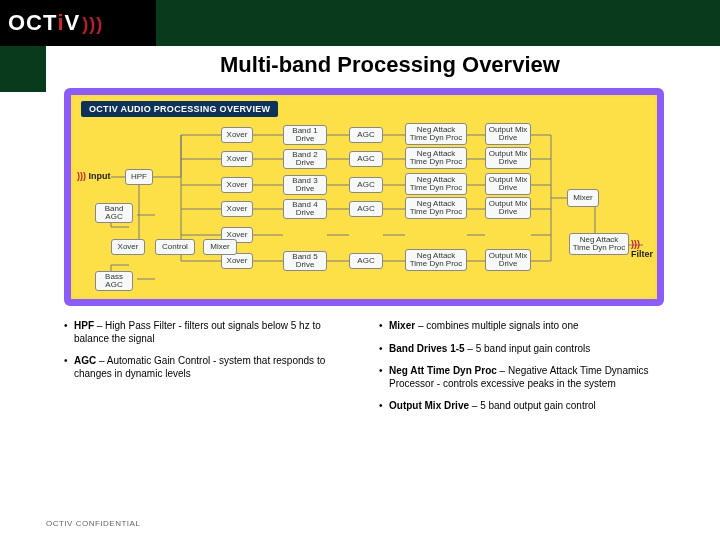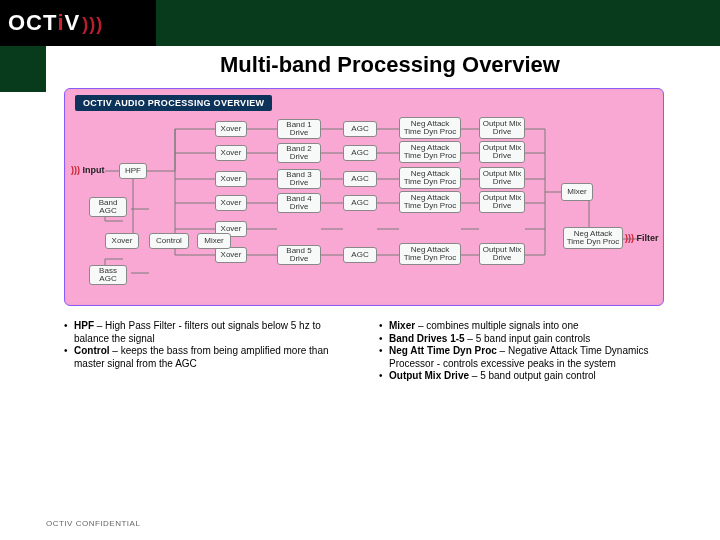--- a/index.html
+++ b/index.html
@@ -4,29 +4,29 @@
 <style>
   * { box-sizing: border-box; margin: 0; padding: 0; }
   body { font-family: Arial, Helvetica, sans-serif; width: 720px; height: 540px; background: #fff; position: relative; }
   .header-bar { height: 46px; background: #083a1c; position: relative; }
   .logo-box { position: absolute; left: 0; top: 0; width: 156px; height: 46px; background: #000; display: flex; align-items: center; padding-left: 8px; font-weight: bold; font-size: 22px; color: #fff; letter-spacing: 1px; }
   .logo-i { color: #c23; }
   .logo-waves { display: inline-block; margin-left: 2px; }
   .logo-waves span { color: #c23; font-size: 18px; opacity: .9; }
   .side-rect { position: absolute; left: 0; top: 46px; width: 46px; height: 46px; background: #083a1c; }
   .title { position: absolute; top: 52px; left: 220px; font-weight: 900; font-size: 22px; color: #000; font-family: Arial, sans-serif; }
-  .diagram-panel { position: absolute; top: 88px; left: 64px; width: 600px; height: 218px; border: 1px solid #8b5cf6; border-radius: 6px; background: #f9a8d4; box-shadow: inset 0 0 4px rgba(0,0,0,.05); }
+  .diagram-panel { position: absolute; top: 88px; left: 64px; width: 600px; height: 218px; border: 7px solid #8b5cf6; border-radius: 6px; background: #fde047; box-shadow: inset 0 0 4px rgba(0,0,0,.05); }
   .diagram-title { position: absolute; top: 6px; left: 10px; background: #0d335a; color: #fff; font-size: 9px; font-weight: bold; padding: 3px 8px; border-radius: 2px; letter-spacing: .3px; }
   .node { position: absolute; border: 1px solid #888; background: #f7f8f8; border-radius: 3px; font-size: 8px; color: #333; display: flex; align-items: center; justify-content: center; text-align: center; line-height: 1.05; padding: 1px 2px; }
   .io-label { position: absolute; font-size: 9px; font-weight: bold; color: #222; }
   .waves { color: #c23; font-weight: bold; }
   svg.wires { position: absolute; top: 0; left: 0; width: 600px; height: 218px; }
   svg.wires line, svg.wires polyline { stroke: #7a7a7a; stroke-width: 1; fill: none; }
   .definitions { position: absolute; top: 320px; left: 64px; width: 600px; display: flex; gap: 30px; }
-  .def-col { flex: 1; display: flex; flex-direction: column; }
+  .def-col { flex: 1; display: flex; flex-direction: column; gap: 10px; }
   .def { font-size: 10px; color: #000; line-height: 1.25; padding-left: 10px; position: relative; }
   .def::before { content: "•"; position: absolute; left: 0; top: 0; }
   .def .term { font-weight: bold; }
   .footer { position: absolute; bottom: 12px; left: 46px; font-size: 8px; color: #666; letter-spacing: .5px; }
 </style>
 </head>
 <body>
 
 <div class="header-bar">
   <div class="logo-box">
@@ -146,21 +146,21 @@
   <div class="node" style="left:24px;top:108px;width:38px;height:20px">Band AGC</div>
   <div class="node" style="left:40px;top:144px;width:34px;height:16px">Xover</div>
   <div class="node" style="left:24px;top:176px;width:38px;height:20px">Bass AGC</div>
   <div class="node" style="left:84px;top:144px;width:40px;height:16px">Control</div>
   <div class="node" style="left:132px;top:144px;width:34px;height:16px">Mixer</div>
 </div>
 
 <div class="definitions">
   <div class="def-col">
     <div class="def"><span class="term">HPF</span><span> – High Pass Filter - filters out signals below 5 hz to balance the signal</span></div>
-    <div class="def"><span class="term">Control</span><span> – keeps the bass from being amplified more than master signal from the AGC</span></div>
+    <div class="def"><span class="term">AGC</span><span> – Automatic Gain Control - system that responds to changes in dynamic levels</span></div>
   </div>
   <div class="def-col">
     <div class="def"><span class="term">Mixer</span><span> – combines multiple signals into one</span></div>
     <div class="def"><span class="term">Band Drives 1-5</span><span> – 5 band input gain controls</span></div>
     <div class="def"><span class="term">Neg Att Time Dyn Proc</span><span> – Negative Attack Time Dynamics Processor - controls excessive peaks in the system</span></div>
     <div class="def"><span class="term">Output Mix Drive</span><span> – 5 band output gain control</span></div>
   </div>
 </div>
 
 <div class="footer">OCTIV CONFIDENTIAL</div>

